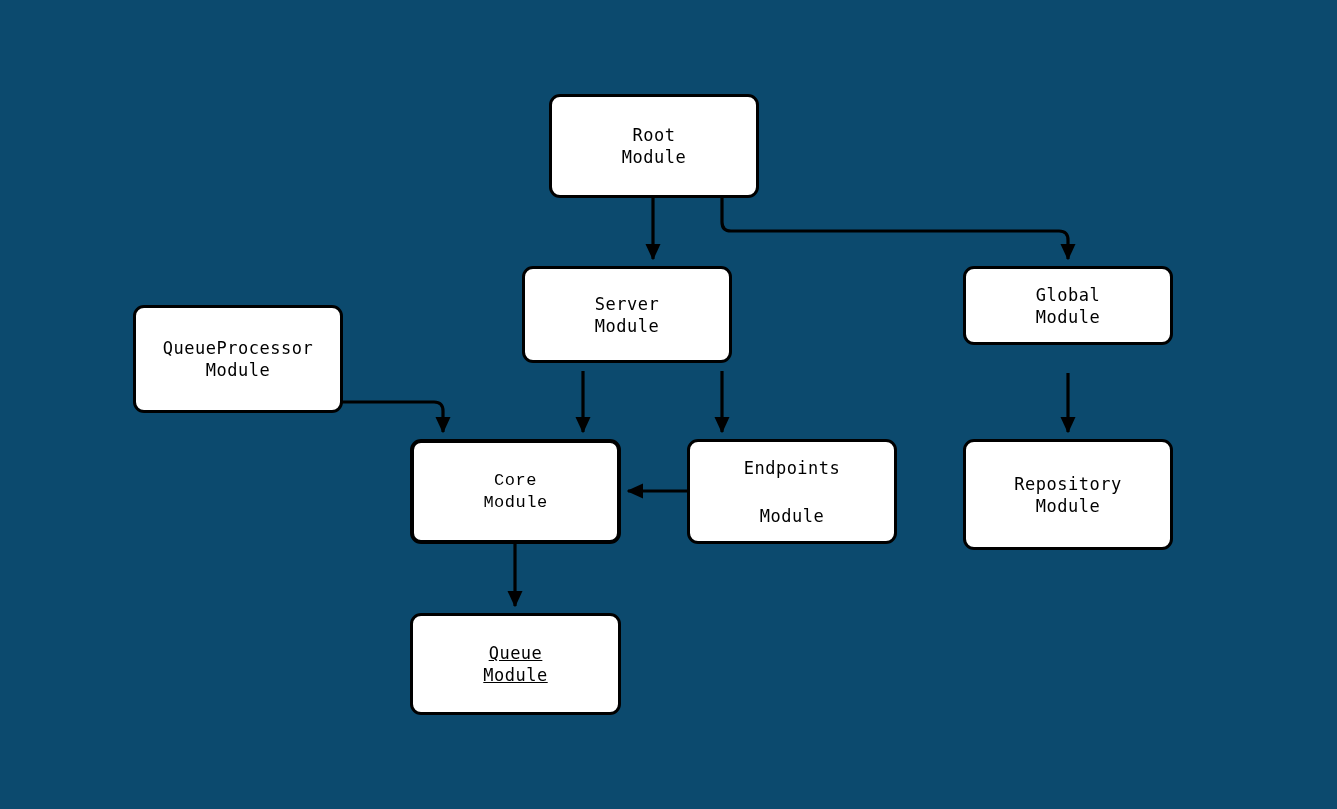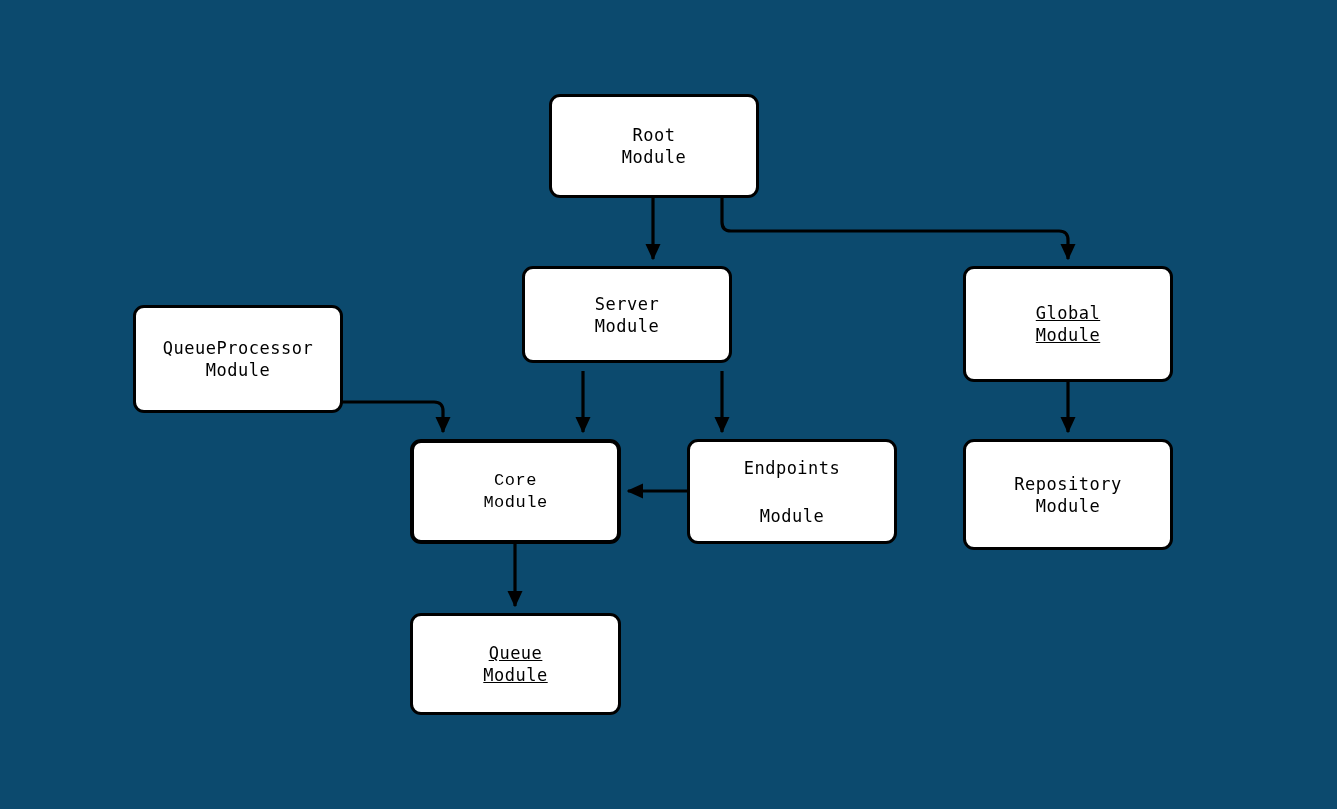--- a/index.html
+++ b/index.html
@@ -84,21 +84,21 @@
   <div class="node" style="left: 133px; top: 265px; width: 210px; height: 108px; margin-top: 40px;">
     <span class="node-label">QueueProcessor</span>
     <span class="node-label">Module</span>
   </div>
 
   <div class="node" style="left: 522px; top: 266px; width: 210px; height: 97px;">
     <span class="node-label">Server</span>
     <span class="node-label">Module</span>
   </div>
 
-  <div class="node" style="left: 963px; top: 266px; width: 210px; height: 116px; text-decoration: underline;">
+  <div class="node" style="left: 963px; top: 266px; width: 210px; height: 79px;">
     <span class="node-label">Global</span>
     <span class="node-label">Module</span>
   </div>
 
   <div class="node emphasis" style="left: 410px; top: 439px; width: 211px; height: 105px; font-family: Liberation Mono, monospace;">
     <span class="node-label">Core</span>
     <span class="node-label">Module</span>
   </div>
 
   <div class="node" style="left: 687px; top: 439px; width: 210px; height: 105px; gap: 26px;">

